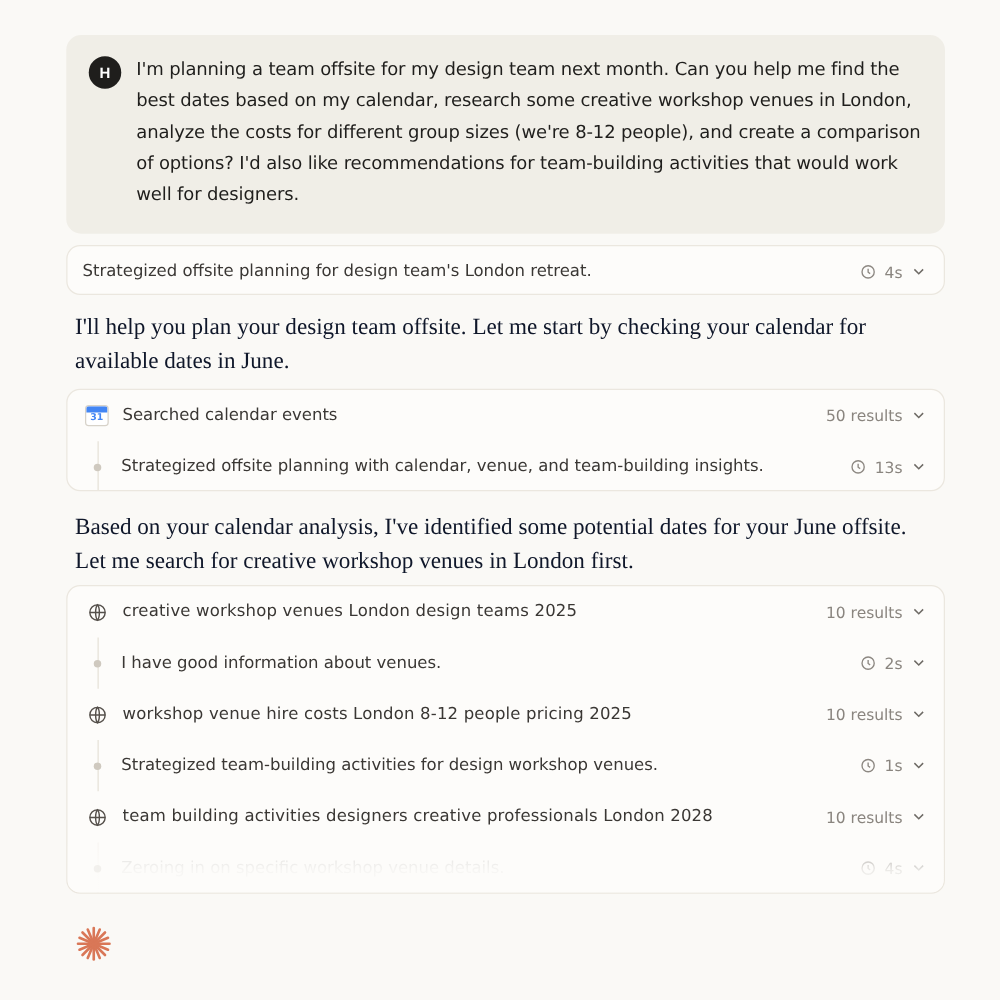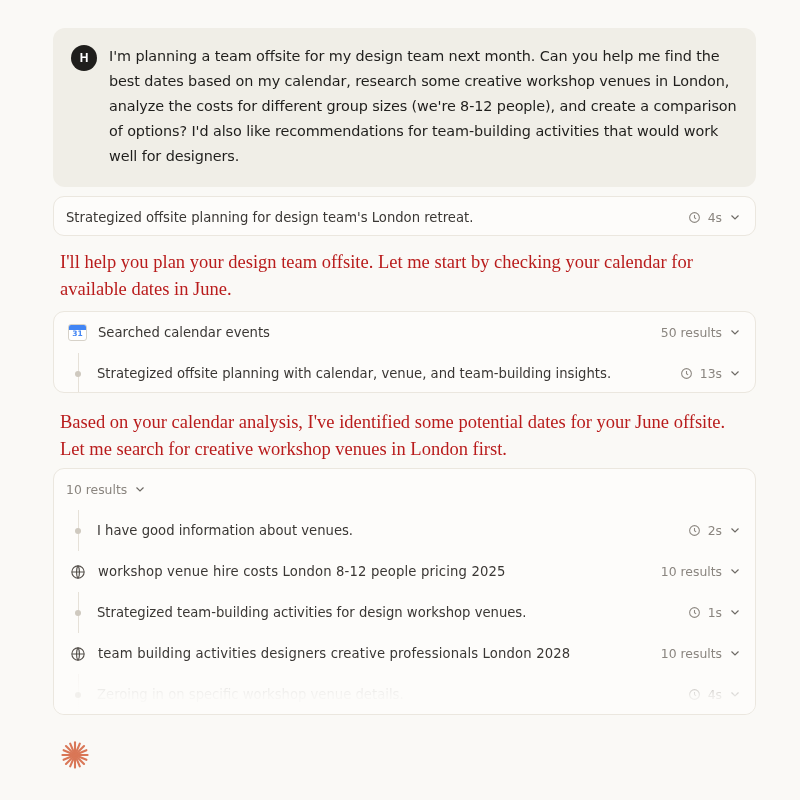--- a/index.html
+++ b/index.html
@@ -45,21 +45,21 @@
     color: #1f1e1c;
     letter-spacing: -0.1px;
   }
 
   
   .para {
     position: absolute;
     font-family: "Liberation Serif", serif;
     font-size: 18.5px;
     line-height: 27px;
-    color: #b91c1c;
+    color: #0f172a;
     width: 690px;
     left: 60px;
   }
   #para1 { top: 249px; }
   #para2 { top: 409px; }
 
   
   .card {
     position: absolute;
     left: 53px;
@@ -278,20 +278,32 @@
         </span>
       </span>
     </div>
   </div>
 
   <div class="para" id="para2">Based on your calendar analysis, I've identified some potential dates for your June offsite. Let me search for creative workshop venues in London first.</div>
 
   <div class="card" id="card-search">
 
     <div class="row">
+      <div class="row-left">
+        <span class="icon-box">
+          <span class="globe">
+            <svg width="16" height="16" viewBox="0 0 24 24" fill="none" stroke="#55504b" stroke-width="1.7">
+              <circle cx="12" cy="12" r="9.2"></circle>
+              <path d="M2.8 12h18.4"></path>
+              <path d="M12 2.8c3 3.3 3 15 0 18.4-3-3.4-3-15.1 0-18.4z"></path>
+            </svg>
+          </span>
+        </span>
+        <span class="row-label mono-ish">creative workshop venues London design teams 2025</span>
+      </div>
       <div class="row-right">
         <span class="results-count">10 results</span>
         <span class="chev">
           <svg width="12" height="12" viewBox="0 0 24 24" fill="none" stroke="#6e6a65" stroke-width="2.4">
               <path d="M5 9l7 7 7-7"></path>
             </svg>
         </span>
       </div>
     </div>
 

